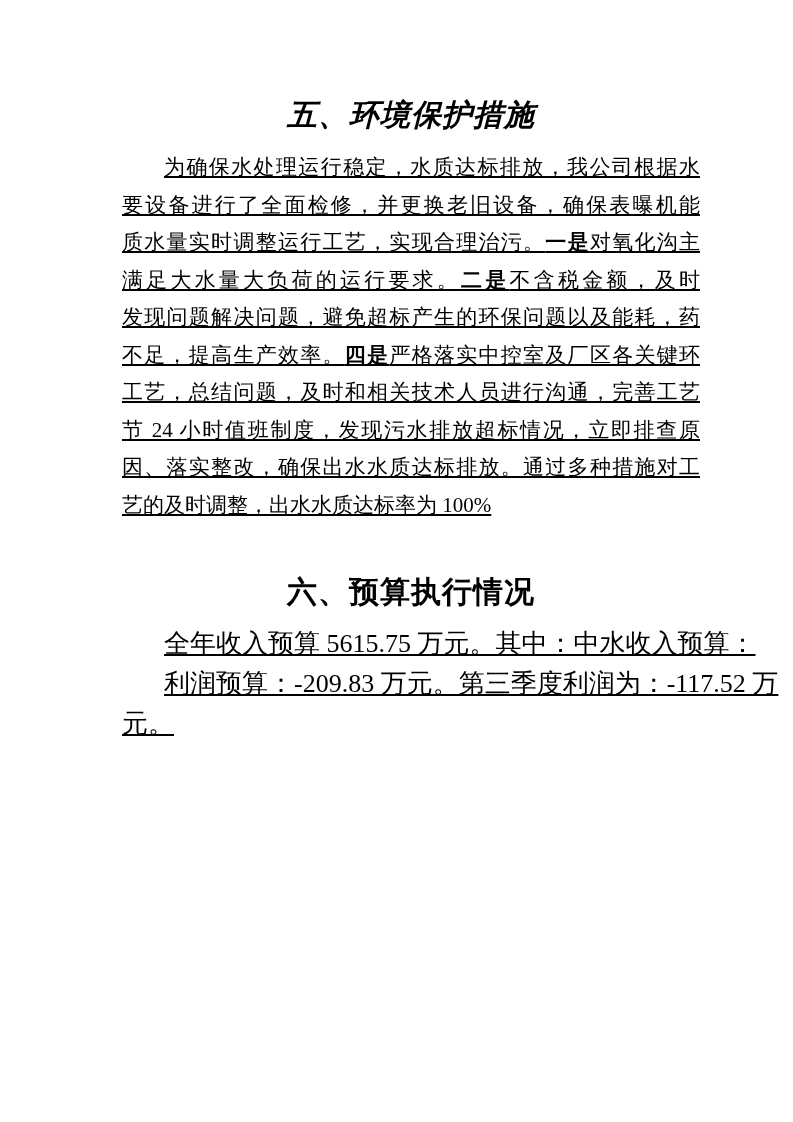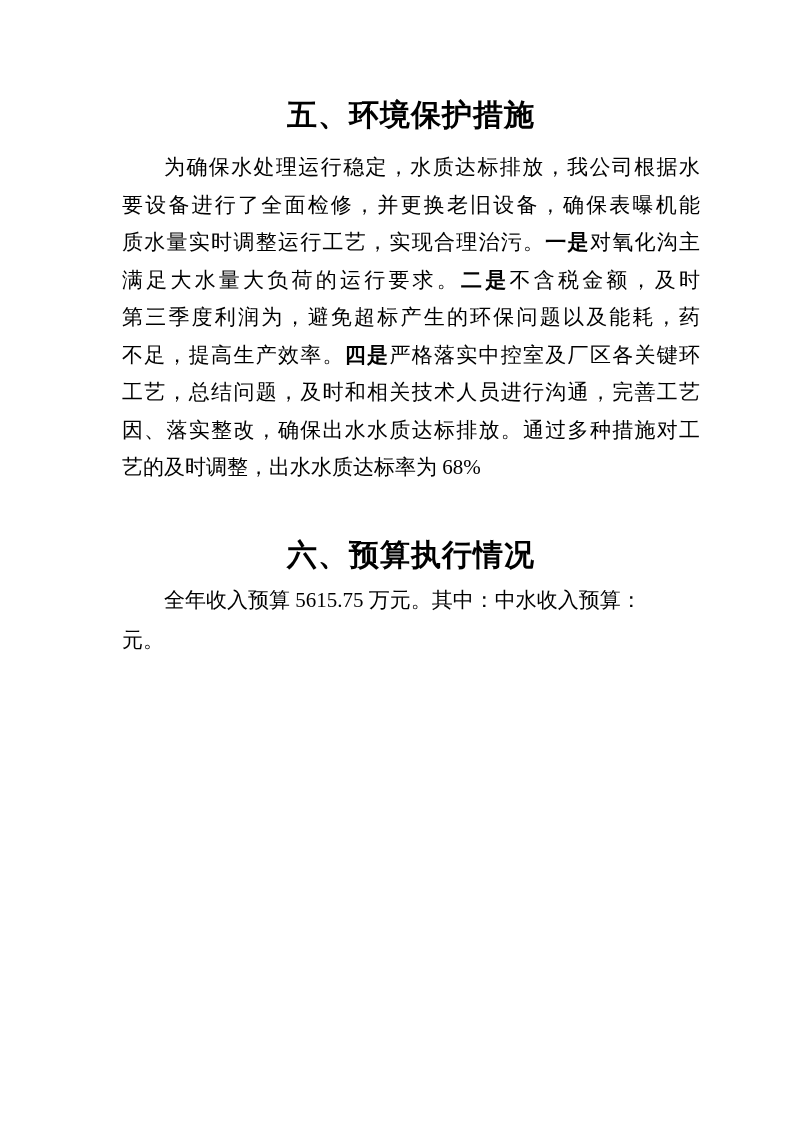--- a/index.html
+++ b/index.html
@@ -22,62 +22,64 @@
     background: #ffffff;
   }
   .sec-title {
     margin: 0;
     font-size: 30px;
     font-weight: bold;
     line-height: 40px;
     text-align: center;
     letter-spacing: 1px;
   }
-  #title-1 { margin-top: 95px; margin-bottom: 14px; }
-  #title-2 { margin-top: 48px; margin-bottom: 5px; }
+  #title-1 { margin-top: 95px; margin-bottom: 14px; font-style: italic; }
+  #title-2 { margin-top: 48px; margin-bottom: 12px; }
   .para { margin: 0; }
   .s5 .ln {
     font-size: 21px;
     line-height: 37.5px;
   }
   .s6 .ln {
-    font-size: 21px;
+    font-size: 26px;
     line-height: 40px;
   }
-  .ln { white-space: nowrap; }
+  .ln { white-space: nowrap; text-decoration: underline; }
   .j {
     white-space: normal;
     text-align: justify;
     text-align-last: justify;
   }
   .ind { text-indent: 42px; }
   .b { font-weight: bold; }
 </style>
 </head>
 <body>
 
 <div class="page">
 
   <h1 class="sec-title" id="title-1">五、环境保护措施</h1>
 
   <div class="para s5">
     <div class="ln j ind"><span>为确保水处理运行稳定，水质达标排放，我公司根据水</span></div>
     <div class="ln j"><span>要设备进行了全面检修，并更换老旧设备，确保表曝机能</span></div>
     <div class="ln j"><span>质水量实时调整运行工艺，实现合理治污。</span><span class="b">一是</span><span>对氧化沟主</span></div>
     <div class="ln j"><span>满足大水量大负荷的运行要求。</span><span class="b">二是</span><span>不含税金额，及时</span></div>
-    <div class="ln j"><span>第三季度利润为，避免超标产生的环保问题以及能耗，药</span></div>
+    <div class="ln j"><span>发现问题解决问题，避免超标产生的环保问题以及能耗，药</span></div>
     <div class="ln j"><span>不足，提高生产效率。</span><span class="b">四是</span><span>严格落实中控室及厂区各关键环</span></div>
     <div class="ln j"><span>工艺，总结问题，及时和相关技术人员进行沟通，完善工艺</span></div>
+    <div class="ln j"><span>节 24 小时值班制度，发现污水排放超标情况，立即排查原</span></div>
     <div class="ln j"><span>因、落实整改，确保出水水质达标排放。通过多种措施对工</span></div>
-    <div class="ln"><span>艺的及时调整，出水水质达标率为 68%</span></div>
+    <div class="ln"><span>艺的及时调整，出水水质达标率为 100%</span></div>
   </div>
 
   <h1 class="sec-title" id="title-2">六、预算执行情况</h1>
 
   <div class="para s6">
     <div class="ln ind"><span>全年收入预算 5615.75 万元。其中：中水收入预算：</span></div>
   </div>
 
   <div class="para s6">
+    <div class="ln ind"><span>利润预算：-209.83 万元。第三季度利润为：-117.52 万</span></div>
     <div class="ln"><span>元。</span></div>
   </div>
 
 </div>
 
 </body></html>

